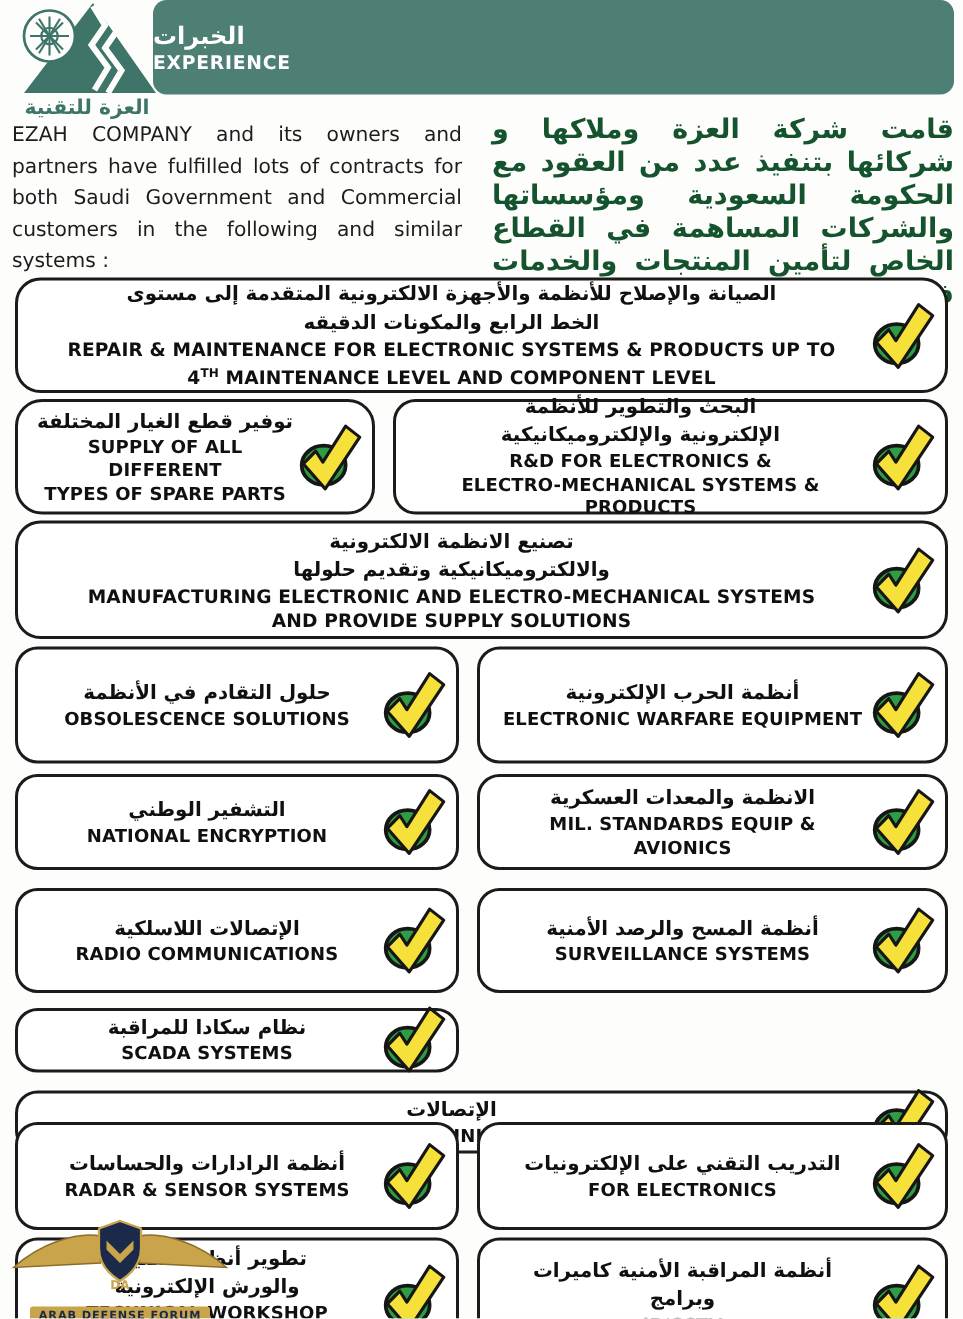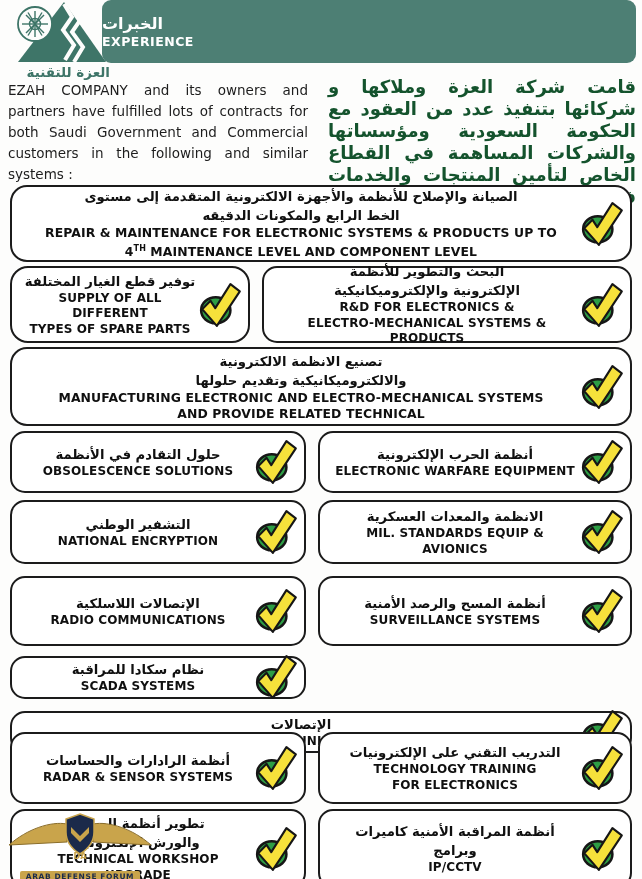--- a/index.html
+++ b/index.html
@@ -1,21 +1,21 @@
 <!DOCTYPE html>
 <html lang="en"><head>
 <meta charset="utf-8">
 <style>
   * { margin:0; padding:0; box-sizing:border-box; }
   html,body { width:642px; height:879px; }
   body { font-family:"DejaVu Sans", sans-serif; background:#ffffff; }
   .page { position:relative; width:642px; height:879px; background:#fdfdfc; overflow:hidden; }
 
   
-  .logo { position:absolute; left:6px; top:0; width:104px; text-align:right; }
+  .logo { position:absolute; left:6px; top:0; width:104px; text-align:center; }
   .logo-name { color:#3e7568; font-weight:bold; font-size:13.5px; margin-top:-4px; }
   .banner { position:absolute; left:102px; top:0; width:534px; height:63px;
             background:#4d7f74; border-radius:9px;
             display:flex; flex-direction:column; align-items:flex-start; justify-content:center; }
   .banner-ar { color:#fff; font-size:16px; font-weight:bold; letter-spacing:3px; line-height:20px; }
   .banner-en { color:#fff; font-size:12.5px; font-weight:bold; letter-spacing:.5px; line-height:15px; }
 
   
   .intro-en { position:absolute; left:8px; top:80px; width:300px;
               font-size:13.5px; line-height:21px; color:#1d1d1d; text-align:justify; }
@@ -36,21 +36,21 @@
   .box.right { flex:1; }
   .ar-line { direction:rtl; font-weight:bold; font-size:13.2px; line-height:19px; color:#101010; }
   .en-line { font-weight:bold; font-size:12px; line-height:15.5px; color:#101010; letter-spacing:.1px; }
   .full .en-line { font-size:12.4px; }
   sup.th { font-size:8px; vertical-align:super; }
   .chk { position:absolute; right:4px; top:50%; transform:translateY(-50%);
          width:46px; height:46px; }
   .r1 { height:77px; margin-bottom:4px; }
   .r2 { height:77px; margin-bottom:4px; }
   .r3 { height:79px; margin-bottom:5px; }
-  .r4 { height:62px; margin-bottom:7px; }
+  .r4 { height:78px; margin-bottom:7px; }
   .r5 { height:64px; margin-bottom:12px; }
   .r6 { height:70px; margin-bottom:10px;justify-content:center; }
   .r7 { height:70px; margin-bottom:6px;flex-direction:column; }
   .r8 { height:72px; margin-bottom:5px; }
   .r9 { height:79px; }
 
   
   .watermark { position:absolute; left:0px; top:812px; width:160px; text-align:center; }
   .wm-ribbon { display:inline-block; background:#c9a44b; color:#1b2a4a; font-size:7.5px;
                font-weight:bold; letter-spacing:.6px; padding:1px 6px; margin-top:-3px;
@@ -128,21 +128,21 @@
             <use href="#chk-sym"></use>
           </svg>
       </div>
     </div>
 
     <div class="row r3">
       <div class="box full">
         <div class="ar-line">تصنيع الانظمة الالكترونية</div>
         <div class="ar-line">والالكتروميكانيكية وتقديم حلولها</div>
         <div class="en-line">MANUFACTURING ELECTRONIC AND ELECTRO-MECHANICAL SYSTEMS</div>
-        <div class="en-line">AND PROVIDE RELATED TECHNICAL</div>
+        <div class="en-line">AND PROVIDE SUPPLY SOLUTIONS</div>
         <svg class="chk">
             <use href="#chk-sym"></use>
           </svg>
       </div>
     </div>
 
     <div class="row r4">
       <div class="box left">
         <div class="ar-line">حلول التقادم في الأنظمة</div>
         <div class="en-line">OBSOLESCENCE SOLUTIONS</div>
@@ -213,21 +213,20 @@
     <div class="row r8">
       <div class="box left">
         <div class="ar-line">أنظمة الرادارات والحساسات</div>
         <div class="en-line">RADAR &amp; SENSOR SYSTEMS</div>
         <svg class="chk">
             <use href="#chk-sym"></use>
           </svg>
       </div>
       <div class="box right">
         <div class="ar-line">التدريب التقني على الإلكترونيات</div>
-        <div class="en-line">TECHNOLOGY TRAINING</div>
         <div class="en-line">FOR ELECTRONICS</div>
         <svg class="chk">
             <use href="#chk-sym"></use>
           </svg>
       </div>
     </div>
 
     <div class="row r9">
       <div class="box left">
         <div class="ar-line">تطوير أنظمة الصيانة</div>

